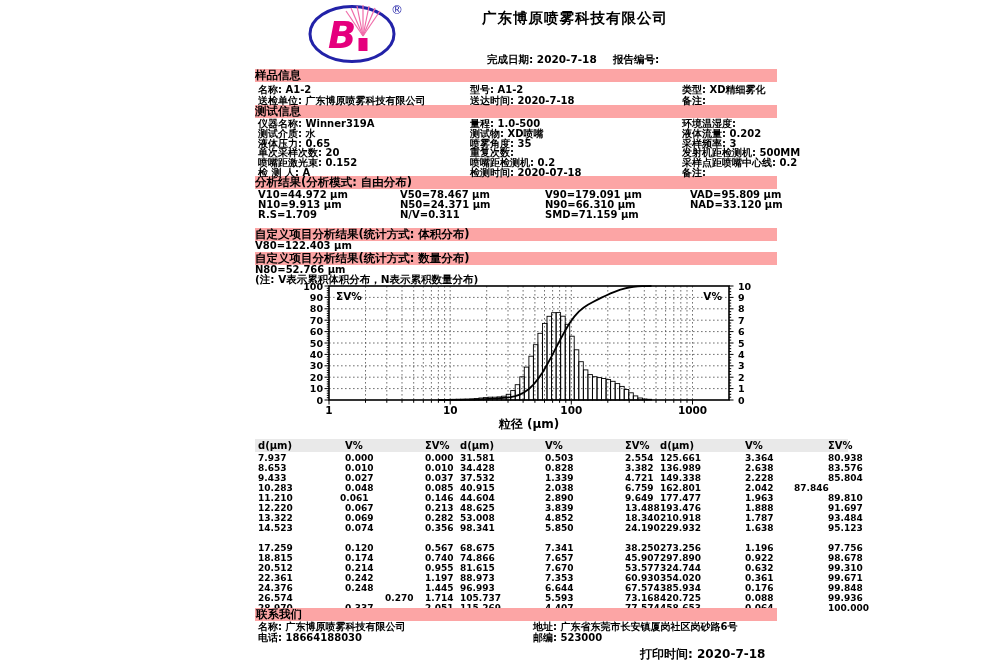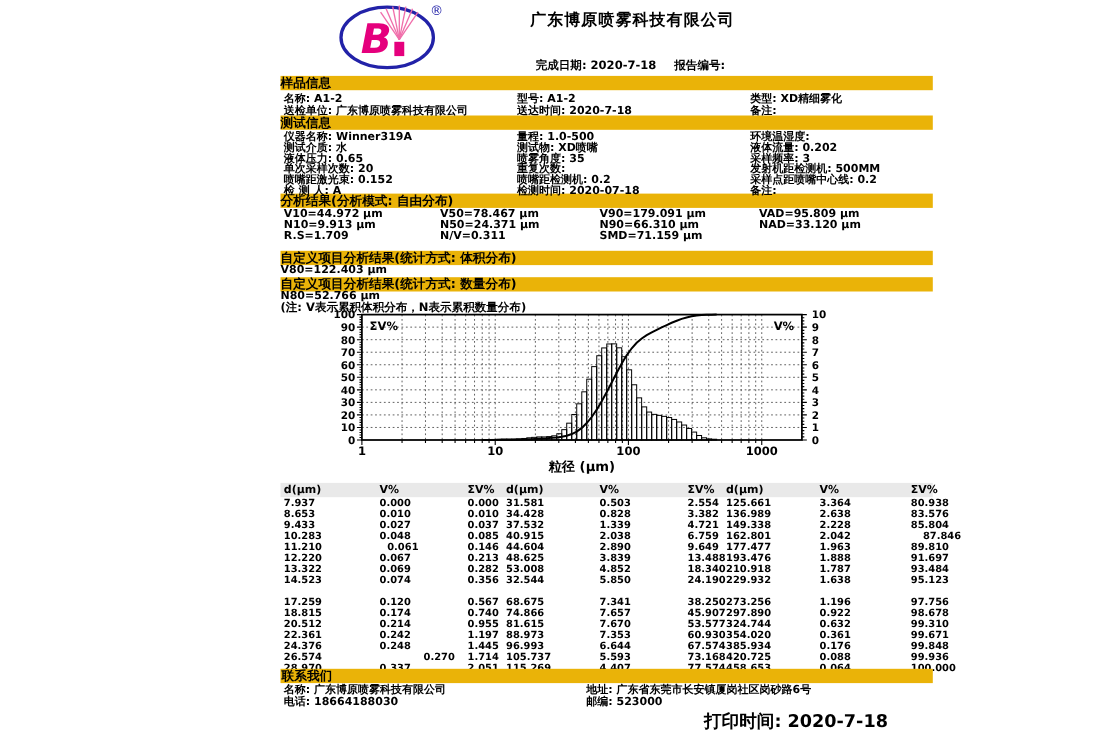--- a/index.html
+++ b/index.html
@@ -1,29 +1,29 @@
 <!DOCTYPE html>
 <html><head>
 <meta charset="utf-8">
 <style>
   html,body{margin:0;padding:0;background:#fff;}
   .page{position:relative;width:1000px;height:666px;background:#fff;color:#000;
         font-family:"DejaVu Sans","Liberation Sans",sans-serif;overflow:hidden;}
   .abs{position:absolute;white-space:nowrap;}
   .company{top:9px;left:430px;width:290px;text-align:center;font-size:14.5px;font-weight:bold;letter-spacing:1px;}
   .dateline{top:53px;font-size:10.5px;font-weight:bold;}
-  .secbar{left:255px;width:593px;height:13px;background:#eab308;font-size:11.5px;font-weight:bold;line-height:13px;}
+  .secbar{left:255px;width:522px;height:13px;background:#fca5a5;font-size:11.5px;font-weight:bold;line-height:13px;}
   .rowline{left:255px;width:593px;height:11px;font-size:10px;font-weight:bold;}
   .cell{position:absolute;top:0;white-space:nowrap;}
   .note{left:255px;font-size:10.5px;font-weight:bold;}
   .val{left:255px;font-size:10px;font-weight:bold;}
   .trow{left:255px;width:593px;height:11px;font-size:9px;font-weight:bold;}
   .thead{background:#e9e9e9;height:13px;line-height:13px;font-size:10px;}
   .footrow{left:255px;width:593px;font-size:10px;font-weight:bold;}
-  .print{top:646px;left:640px;width:160px;text-align:left;font-size:16px;font-weight:bold;}
+  .print{top:646px;left:640px;width:160px;text-align:left;font-size:12px;font-weight:bold;}
   svg text{font-family:"DejaVu Sans","Liberation Sans",sans-serif;}
 </style>
 </head>
 <body>
 
 <div class="page" id="pg">
 
   <svg class="abs" style="left:306px;top:2px" width="100" height="62" viewBox="0 0 100 62">
     <ellipse cx="46" cy="32" rx="42" ry="27.5" fill="none" stroke="#2222a8" stroke-width="3"></ellipse>
     <g stroke="#f06daa" stroke-width="1.2" fill="none">
@@ -413,25 +413,25 @@
     </div>
     <div class="abs trow" style="top: 483px;">
       <span class="cell" style="left: 3px;">10.283</span>
       <span class="cell" style="left: 90px;">0.048</span>
       <span class="cell" style="left: 170px;">0.085</span>
       <span class="cell" style="left: 205px;">40.915</span>
       <span class="cell" style="left: 290px;">2.038</span>
       <span class="cell" style="left: 370px;">6.759</span>
       <span class="cell" style="left: 405px;">162.801</span>
       <span class="cell" style="left: 490px;">2.042</span>
-      <span class="cell" style="left: 584px;">87.846</span>
+      <span class="cell" style="left: 539px;">87.846</span>
     </div>
     <div class="abs trow" style="top: 493px;">
       <span class="cell" style="left: 3px;">11.210</span>
-      <span class="cell" style="left: 97px;">0.061</span>
+      <span class="cell" style="left: 85px;">0.061</span>
       <span class="cell" style="left: 170px;">0.146</span>
       <span class="cell" style="left: 205px;">44.604</span>
       <span class="cell" style="left: 290px;">2.890</span>
       <span class="cell" style="left: 370px;">9.649</span>
       <span class="cell" style="left: 405px;">177.477</span>
       <span class="cell" style="left: 490px;">1.963</span>
       <span class="cell" style="left: 573px;">89.810</span>
     </div>
     <div class="abs trow" style="top: 503px;">
       <span class="cell" style="left: 3px;">12.220</span>
@@ -452,21 +452,21 @@
       <span class="cell" style="left: 290px;">4.852</span>
       <span class="cell" style="left: 370px;">18.340</span>
       <span class="cell" style="left: 405px;">210.918</span>
       <span class="cell" style="left: 490px;">1.787</span>
       <span class="cell" style="left: 573px;">93.484</span>
     </div>
     <div class="abs trow" style="top: 523px;">
       <span class="cell" style="left: 3px;">14.523</span>
       <span class="cell" style="left: 90px;">0.074</span>
       <span class="cell" style="left: 170px;">0.356</span>
-      <span class="cell" style="left: 205px;">32.544</span>
+      <span class="cell" style="left: 205px;">98.341</span>
       <span class="cell" style="left: 290px;">5.850</span>
       <span class="cell" style="left: 370px;">24.190</span>
       <span class="cell" style="left: 405px;">229.932</span>
       <span class="cell" style="left: 490px;">1.638</span>
       <span class="cell" style="left: 573px;">95.123</span>
     </div>
     <div class="abs trow" style="top: 543px;">
       <span class="cell" style="left: 3px;">17.259</span>
       <span class="cell" style="left: 90px;">0.120</span>
       <span class="cell" style="left: 170px;">0.567</span>

